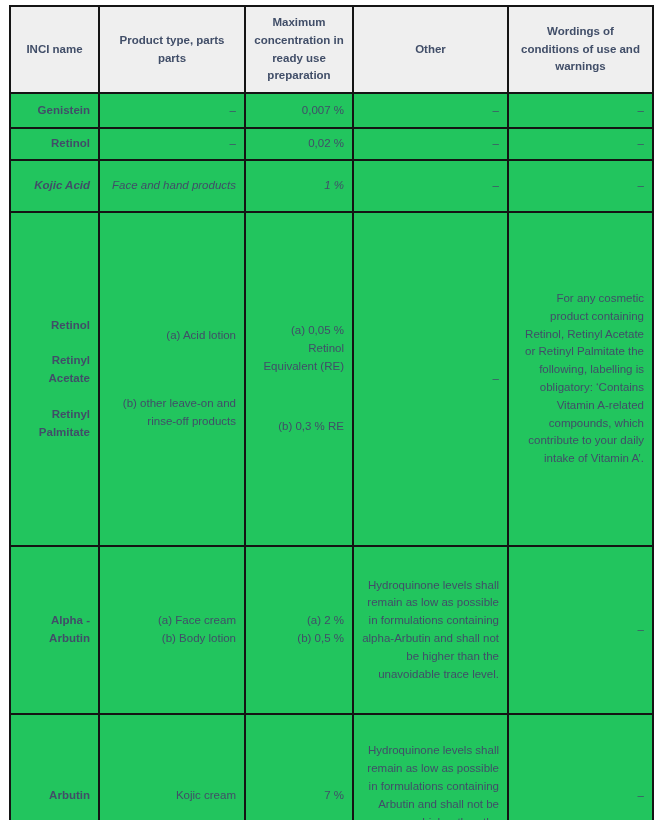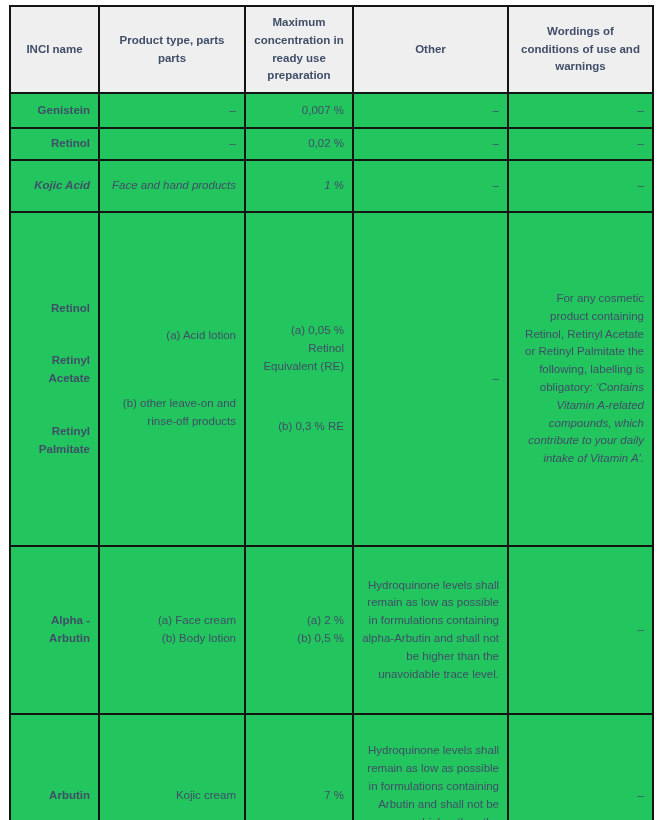--- a/index.html
+++ b/index.html
@@ -38,24 +38,24 @@
   }
   .reg-table th {
     background: #efefef;
     font-weight: bold;
     text-align: center;
     padding: 6px 5px;
   }
   .reg-table td { background: #22c55e; text-align: right; }
   td.inci { font-weight: bold; }
   .blk { white-space: pre-line; }
-  .gap17 { margin-top: 17px; }
+  .gap17 { }
   .gap36 { margin-top: 24px; }
   .gap42 { margin-top: 32px; }
-  .italic { font-style: italic; }
+  .italic { }
   tr.r-head  { height: 87px; }
   tr.r-gen   { height: 35px; }
   tr.r-dai   { height: 32px; }
   tr.r-koj   { height: 52px; font-style: italic; }
   tr.r-ret   { height: 334px; padding-left: 35px; }
   tr.r-alp   { height: 168px; }
   tr.r-arb   { height: 164px; }
 </style>
 </head>
 <body>

